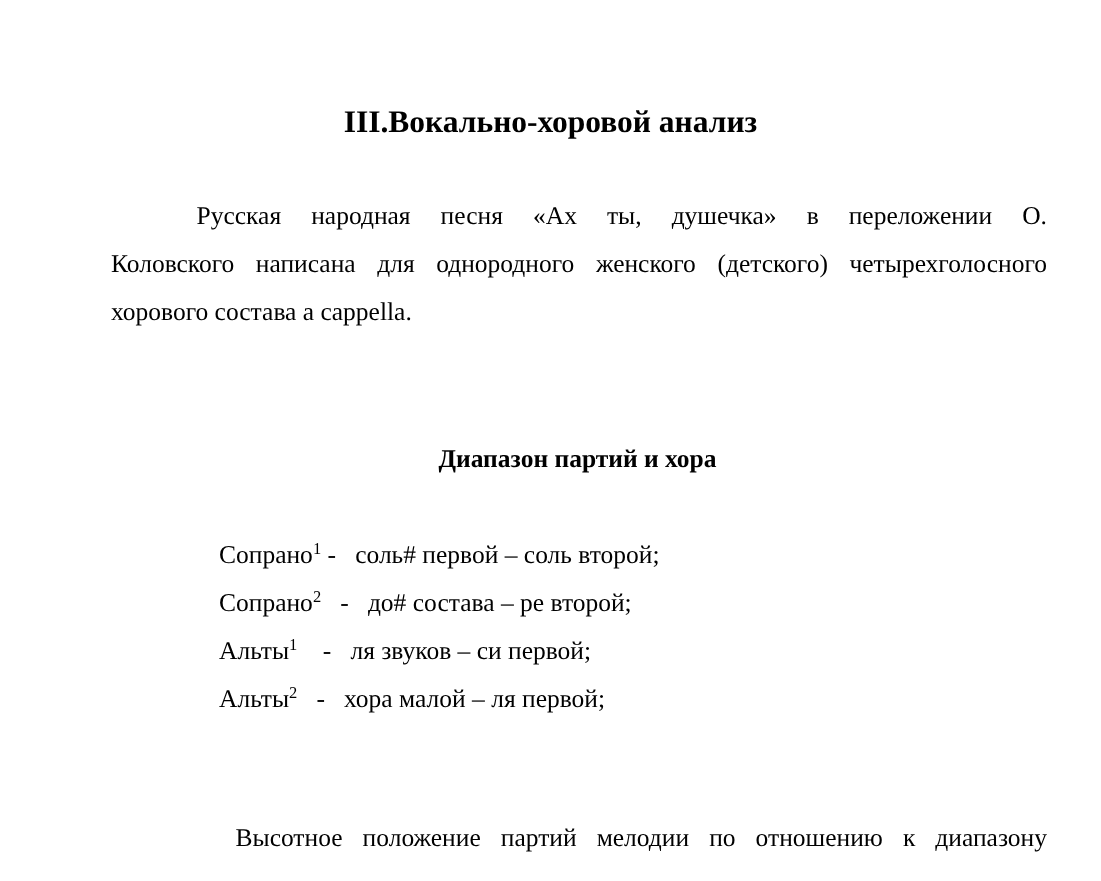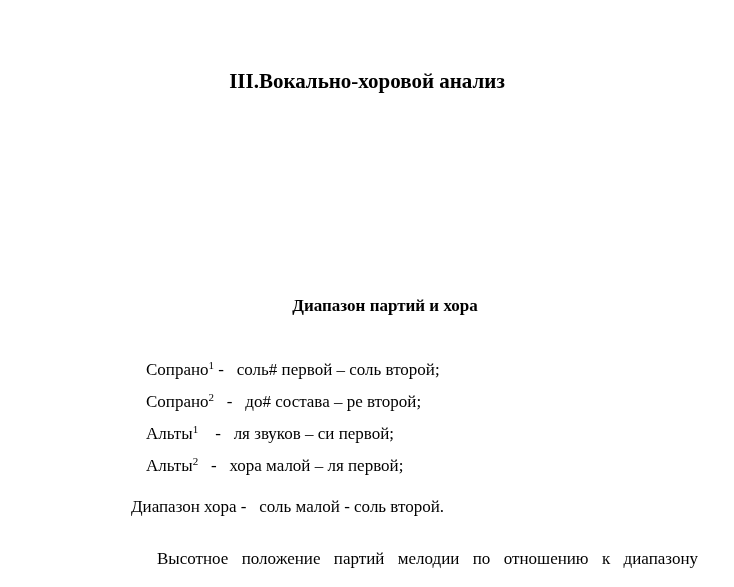--- a/index.html
+++ b/index.html
@@ -35,29 +35,33 @@
     .para2 .line { display: block; height: 32px; white-space: nowrap; }
     .para2 .line.justify { text-align: justify; text-align-last: justify; padding-left: 83px; }
   </style>
 </head>
 <body>
 
 <div class="page">
 
   <div class="title">III.Вокально-хоровой анализ</div>
 
+  <div class="para" style="top:128px;">
+    <span class="line justify indent">Русская народная песня «Ах ты, душечка» в переложении О.</span>
+    <span class="line justify">Коловского написана для однородного женского (детского) четырехголосного</span>
+    <span class="line">хорового состава a cappella.</span>
+  </div>
 
   <div class="subtitle">Диапазон партий и хора</div>
 
   <div class="range-list">
     <div class="range-row"><span>Сопрано</span><sup>1</sup><span> -   </span><span>соль# первой – соль второй;</span></div>
     <div class="range-row"><span>Сопрано</span><sup>2</sup><span>   -   </span><span>до# состава – ре второй;</span></div>
     <div class="range-row"><span>Альты</span><sup>1</sup><span>    -   </span><span>ля звуков – си первой;</span></div>
     <div class="range-row"><span>Альты</span><sup>2</sup><span>   -   </span><span>хора малой – ля первой;</span></div>
   </div>
 
-  <div class="choir-range">Диапазон хора -   соль малой - соль второй.</div>
 
   <div class="para2">
     <span class="line justify">Высотное положение партий мелодии по отношению к диапазону</span>
   </div>
 
 </div>
 
 </body></html>

